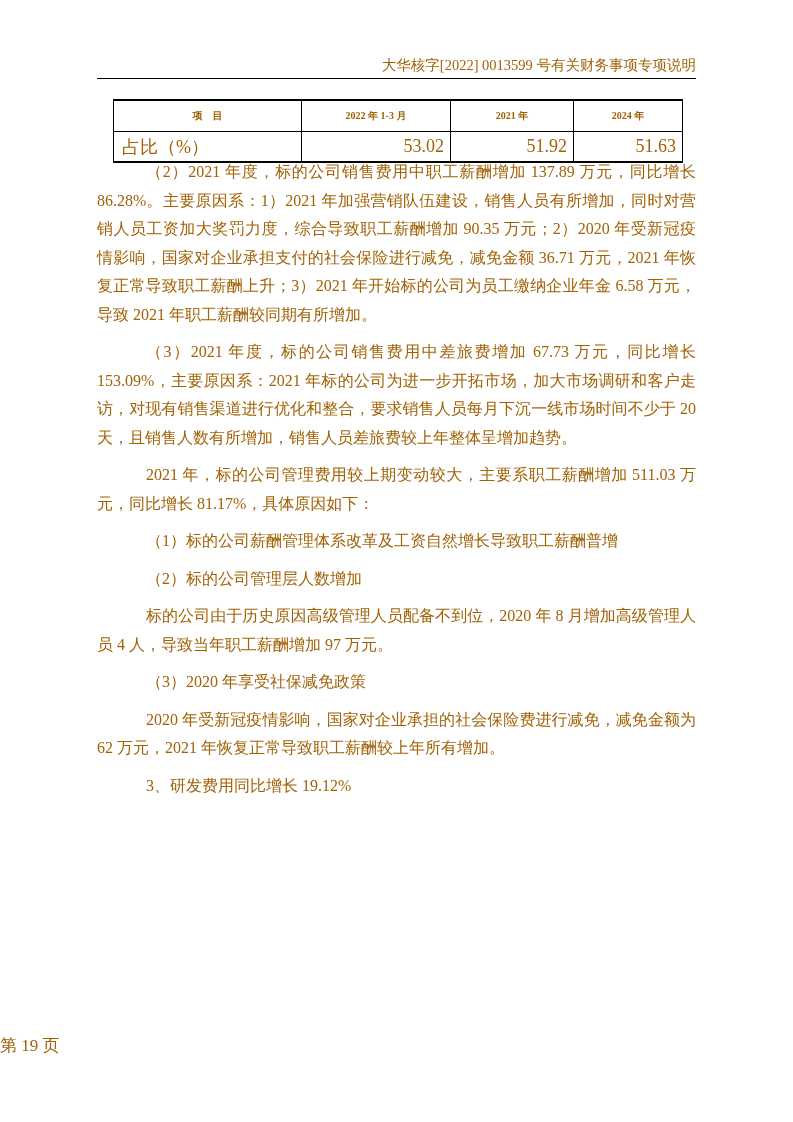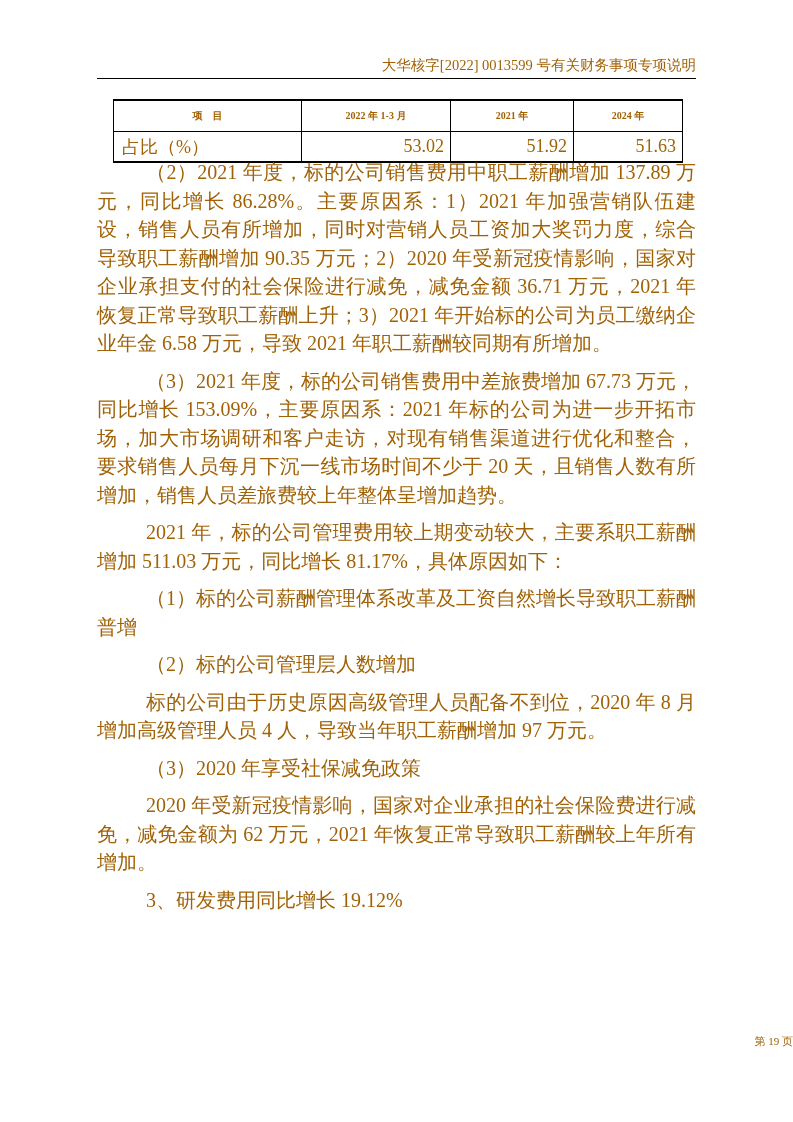--- a/index.html
+++ b/index.html
@@ -50,35 +50,35 @@
     padding: 2px 2px;
   }
   .doc-table th + th, .doc-table td + td { border-left: 1.2px solid #000; }
   .doc-table td.cell-label { text-align: left; padding-left: 8px; }
   .doc-table td.cell-num { text-align: right; padding-right: 6px; margin-top: 44px; }
   .body-text {
     position: absolute;
     top: 158px;
     left: 97px;
     width: 599px;
-    font-size: 20px;
+    font-size: 16px;
     line-height: 28.5px;
     text-align: justify;
   }
   .body-text p {
     margin: 0 0 9px 0;
     text-indent: 49px;
   }
   .footer {
     position: absolute;
     top: 1034px;
     left: 0;
     width: 793px;
-    text-align: right;
-    font-size: 11px;
+    text-align: left;
+    font-size: 17px;
   }
 </style>
 </head>
 <body>
 
 <div class="page">
 
   <div class="header">
     <span>大华核字[2022] 0013599 号有关财务事项专项说明</span>
   </div>

